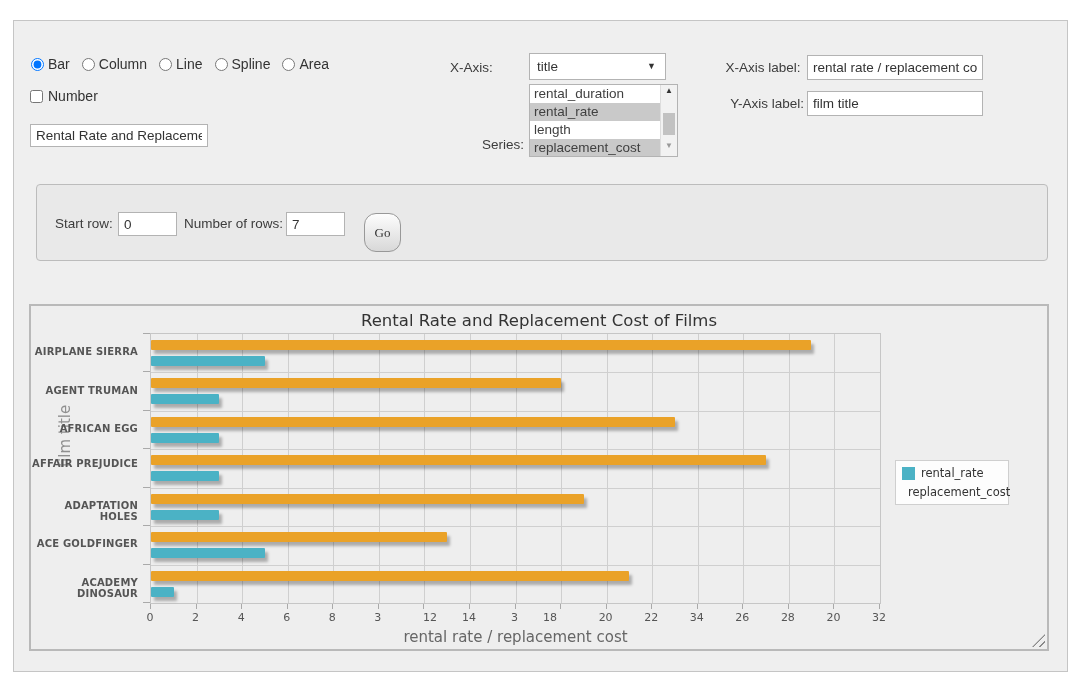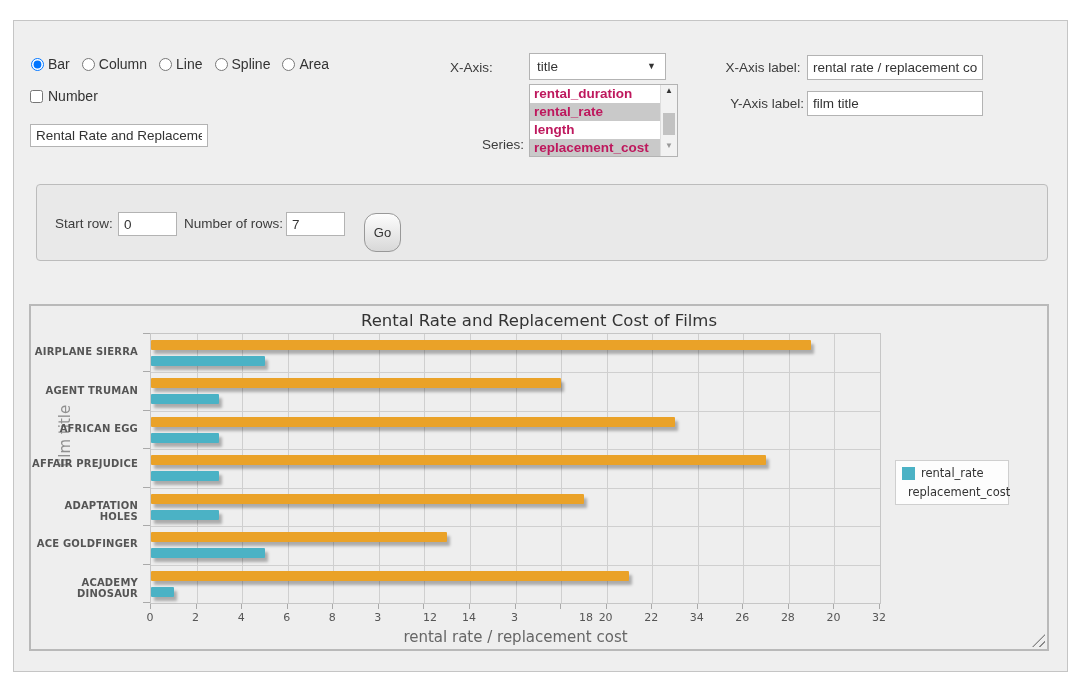--- a/index.html
+++ b/index.html
@@ -32,22 +32,22 @@
   
   #xaxis-label-left { position:absolute; left:450px; top:60px; width:74px; text-align:left; }
   .select-box { position:absolute; left:529px; top:53px; width:137px; height:27px; background:#fff;
     border:1px solid #b3b3b3; font-size:13.5px; color:#333; line-height:25px; padding-left:7px; cursor:default; }
   .select-arrow { position:absolute; right:9px; top:0; font-size:9px; color:#333; line-height:25px; }
 
   
   #series-label { position:absolute; left:450px; top:137px; width:74px; text-align:right; }
   .listbox { position:absolute; left:529px; top:84px; width:149px; height:73px; background:#fff;
     border:1px solid #b3b3b3; overflow:hidden; }
-  .lb-option { height:18px; line-height:18px; font-size:13.5px; color:#be185d; padding-left:4px;
-    margin-right:17px; white-space:nowrap;font-weight:bold; }
+  .lb-option { height:18px; line-height:18px; font-size:13.5px; color:#404040; padding-left:4px;
+    margin-right:17px; white-space:nowrap; }
   .lb-option.selected { background:#c9c9c9; }
   .lb-scroll { position:absolute; right:0; top:0; width:17px; height:71px; background:#f2f2f2;
     border-left:1px solid #ddd; }
   .lb-up, .lb-down { position:absolute; left:0; width:16px; height:14px; text-align:center;
     font-size:8px; }
   .lb-up { top:1px; color:#333; }
   .lb-down { bottom:1px; color:#999; }
   .lb-thumb { position:absolute; left:2px; top:28px; width:12px; height:22px; background:#c2c2c2; }
 
   
@@ -59,21 +59,21 @@
   
   .fieldset-inner { position:absolute; left:36px; top:184px; width:1012px; height:77px;
     border:1px solid #bcbcbc; border-radius:4px; background:#e9e9e9; }
   #start-row-lbl { position:absolute; left:18px; top:31px; }
   #start-row-input { position:absolute; left:81px; top:27px; width:59px; height:24px; }
   #num-rows-lbl { position:absolute; left:147px; top:31px; }
   #num-rows-input { position:absolute; left:249px; top:27px; width:59px; height:24px; }
   .go-btn { position:absolute; left:327px; top:28px; width:37px; height:39px;
     border:1px solid #989898; border-radius:12px; background:linear-gradient(#fdfdfd,#d8d8d8);
     font-size:13px; color:#333; text-align:center; line-height:21px; cursor:pointer;
-    font-family:Liberation Sans, sans-serif; }
+    font-family:Liberation Serif, serif; }
 
   
   .chart-container { position:absolute; left:29px; top:304px; width:1020px; height:347px;
     background:#eeeeee; border:2px solid #b9b9b9; font-family:"DejaVu Sans", sans-serif; }
   .chart-title { position:absolute; top:5px; left:0; width:100%; text-align:center;
     font-size:16.5px; color:#333; }
   .plot-area { position:absolute; left:119px; top:27px; width:731px; height:271px;
     border:1px solid #c6c6c6; }
   .gridline-v { position:absolute; top:0; width:1px; height:100%; background:#cfcfcf; }
   .gridline-h { position:absolute; left:0; height:1px; width:100%; background:#cfcfcf; }
@@ -248,21 +248,21 @@
       <div class="x-tick-label" style="left: 301.25px;">8</div>
       <div class="x-tick" style="left: 346.81px;"></div>
       <div class="x-tick-label" style="left: 346.81px;">3</div>
       <div class="x-tick" style="left: 392.38px;"></div>
       <div class="x-tick-label" style="left: 399px;">12</div>
       <div class="x-tick" style="left: 437.94px;"></div>
       <div class="x-tick-label" style="left: 437.94px;">14</div>
       <div class="x-tick" style="left: 483.5px;"></div>
       <div class="x-tick-label" style="left: 483.5px;">3</div>
       <div class="x-tick" style="left: 529.06px;"></div>
-      <div class="x-tick-label" style="left: 555px;">18</div>
+      <div class="x-tick-label" style="left: 519px;">18</div>
       <div class="x-tick" style="left: 574.63px;"></div>
       <div class="x-tick-label" style="left: 574.63px;">20</div>
       <div class="x-tick" style="left: 620.19px;"></div>
       <div class="x-tick-label" style="left: 620.19px;">22</div>
       <div class="x-tick" style="left: 665.75px;"></div>
       <div class="x-tick-label" style="left: 665.75px;">34</div>
       <div class="x-tick" style="left: 711.31px;"></div>
       <div class="x-tick-label" style="left: 711.31px;">26</div>
       <div class="x-tick" style="left: 756.88px;"></div>
       <div class="x-tick-label" style="left: 756.88px;">28</div>

